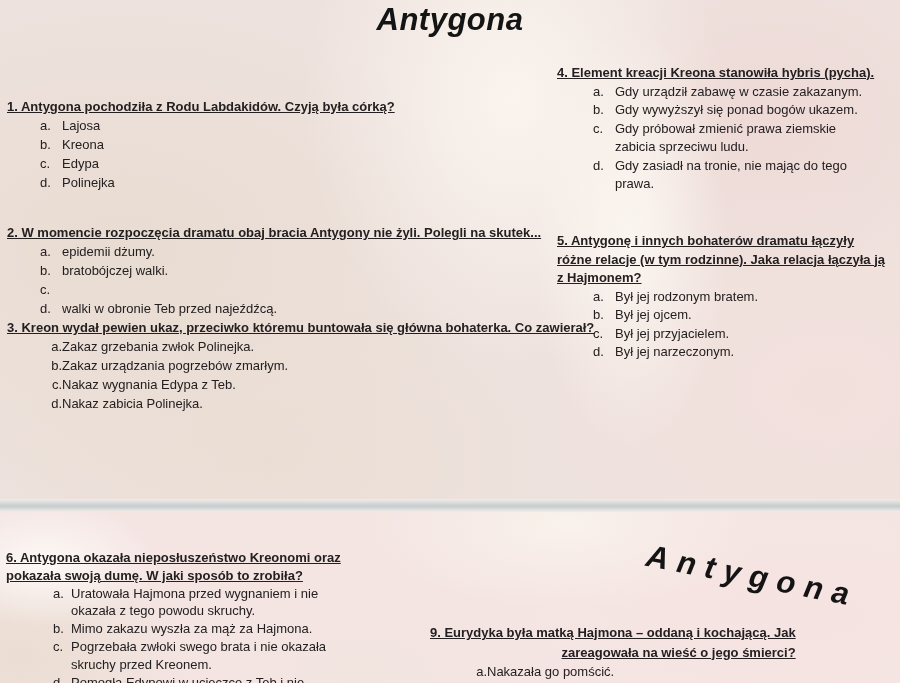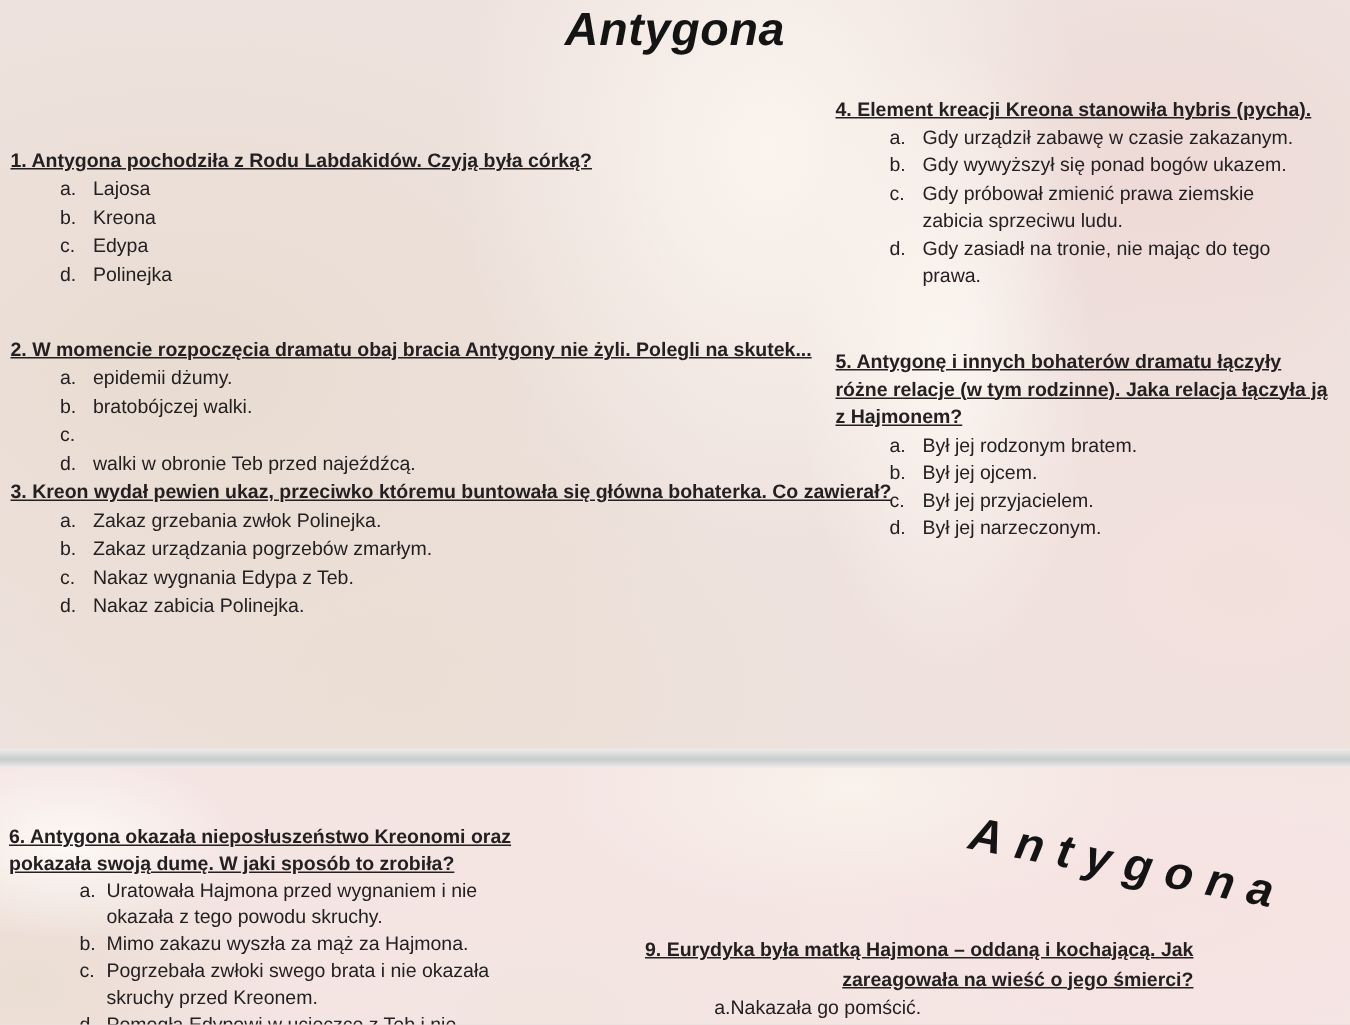--- a/index.html
+++ b/index.html
@@ -108,21 +108,21 @@
       <div class="opt">
           <span class="letter">c.</span>
         </div>
       <div class="opt">
           <span class="letter">d.</span>
           <span class="otext">walki w obronie Teb przed najeźdźcą.</span>
         </div>
     </div>
   </div>
 
-  <div class="q colL" style="left:7px;top:318px;">
+  <div class="q colL" style="left:7px;top:318px;text-align:right;">
     <div class="stem">3. Kreon wydał pewien ukaz, przeciwko któremu buntowała się główna bohaterka. Co zawierał?</div>
     <div class="opts">
       <div class="opt">
           <span class="letter">a.</span>
           <span class="otext">Zakaz grzebania zwłok Polinejka.</span>
         </div>
       <div class="opt">
           <span class="letter">b.</span>
           <span class="otext">Zakaz urządzania pogrzebów zmarłym.</span>
         </div>

